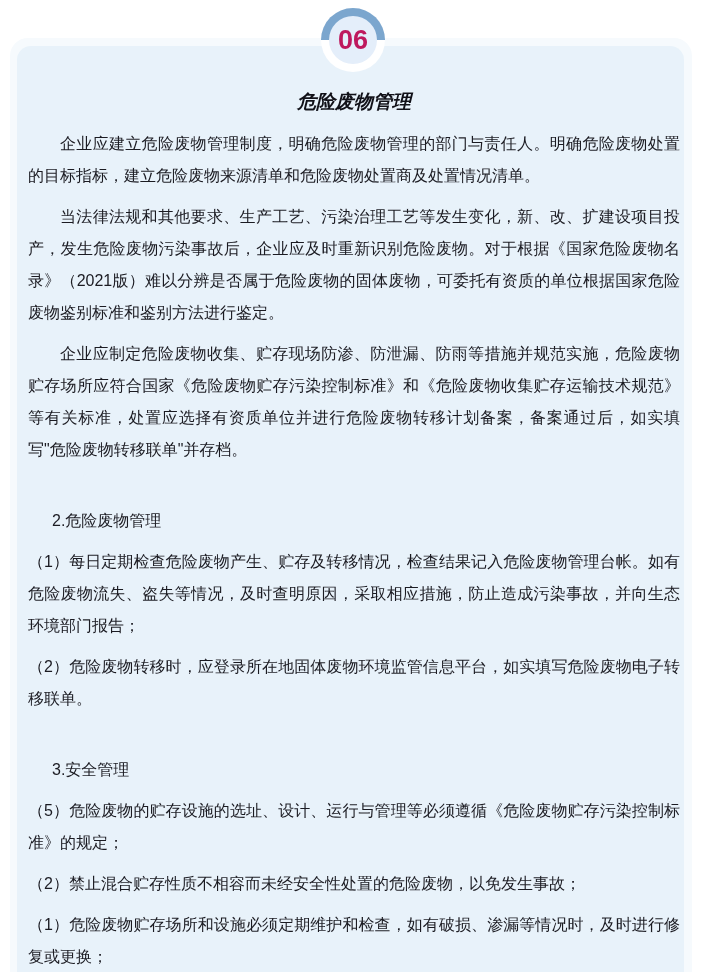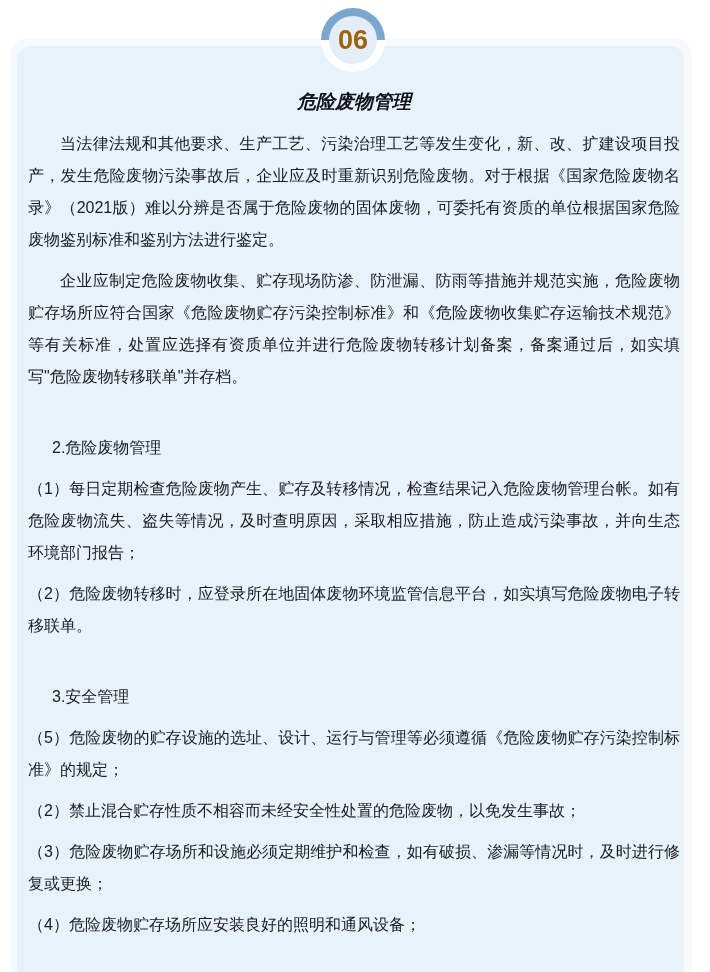--- a/index.html
+++ b/index.html
@@ -76,37 +76,38 @@
   .badge-inner {
     width: 48px;
     height: 48px;
     border-radius: 50%;
     background: var(--badgeBg, #e4eefa);
     display: flex;
     align-items: center;
     justify-content: center;
     font-size: 27px;
     font-weight: 700;
-    color: #a16207;
+    color: #be185d;
   }
 </style>
 </head>
 <body>
 
 <div class="card-outer">
   <div class="card">
     <h1 class="card-title">危险废物管理</h1>
+    <p class="lead">企业应建立危险废物管理制度，明确危险废物管理的部门与责任人。明确危险废物处置的目标指标，建立危险废物来源清单和危险废物处置商及处置情况清单。</p>
     <p class="lead">当法律法规和其他要求、生产工艺、污染治理工艺等发生变化，新、改、扩建设项目投产，发生危险废物污染事故后，企业应及时重新识别危险废物。对于根据《国家危险废物名录》（2021版）难以分辨是否属于危险废物的固体废物，可委托有资质的单位根据国家危险废物鉴别标准和鉴别方法进行鉴定。</p>
     <p class="lead">企业应制定危险废物收集、贮存现场防渗、防泄漏、防雨等措施并规范实施，危险废物贮存场所应符合国家《危险废物贮存污染控制标准》和《危险废物收集贮存运输技术规范》等有关标准，处置应选择有资质单位并进行危险废物转移计划备案，备案通过后，如实填写"危险废物转移联单"并存档。</p>
     <p class="heading">2.危险废物管理</p>
     <p class="item">（1）每日定期检查危险废物产生、贮存及转移情况，检查结果记入危险废物管理台帐。如有危险废物流失、盗失等情况，及时查明原因，采取相应措施，防止造成污染事故，并向生态环境部门报告；</p>
     <p class="item">（2）危险废物转移时，应登录所在地固体废物环境监管信息平台，如实填写危险废物电子转移联单。</p>
     <p class="heading">3.安全管理</p>
     <p class="item">（5）危险废物的贮存设施的选址、设计、运行与管理等必须遵循《危险废物贮存污染控制标准》的规定；</p>
     <p class="item">（2）禁止混合贮存性质不相容而未经安全性处置的危险废物，以免发生事故；</p>
-    <p class="item">（3）危险废物贮存场所和设施必须定期维护和检查，如有破损、渗漏等情况时，及时进行修复或更换；</p>
+    <p class="item">（1）危险废物贮存场所和设施必须定期维护和检查，如有破损、渗漏等情况时，及时进行修复或更换；</p>
     <p class="item">（4）危险废物贮存场所应安装良好的照明和通风设备；</p>
   </div>
 </div>
 
 <div class="badge">
   <div class="badge-inner">06</div>
 </div>
 
 </body></html>

